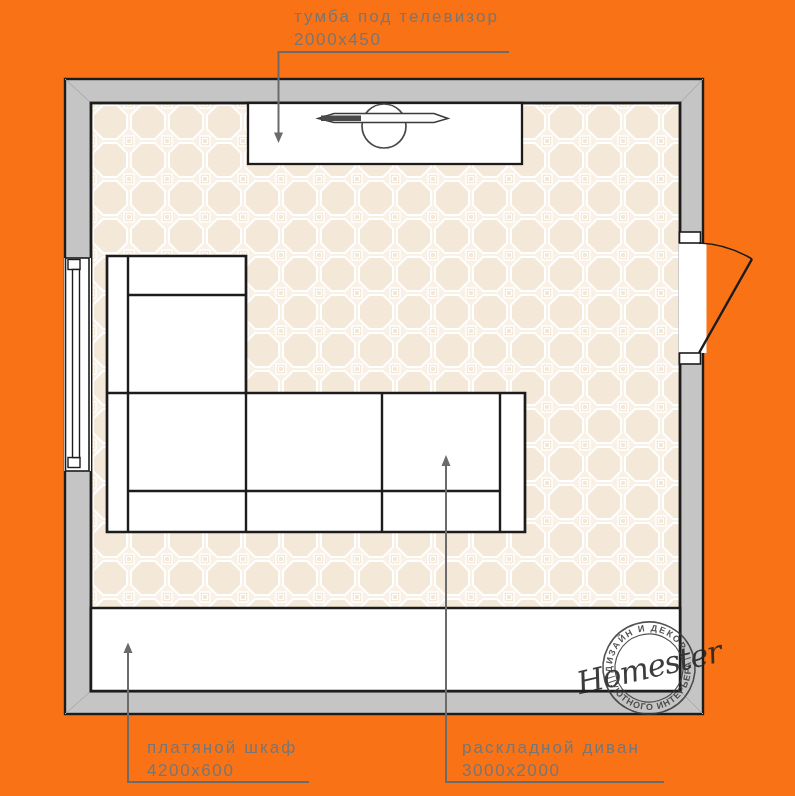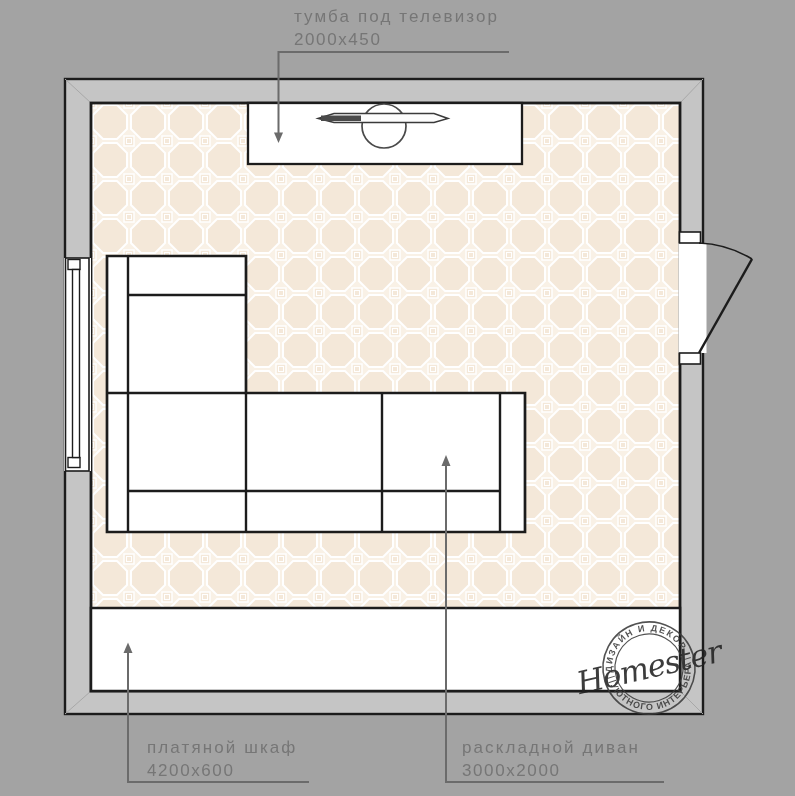--- a/index.html
+++ b/index.html
@@ -1,16 +1,16 @@
 <!DOCTYPE html>
 <html style="--wall_fill: #c5c5c5; --outline: #1c1c1c; --floor_base: #f9f1e6; --floor_tile: #f4e8d9; --pattern_line: #ffffff; --leader: #6b6b6b; --label_text: #767676; --stamp_ink: #3b3b3b;"><head>
 <meta charset="utf-8">
 <style>
   html,body{margin:0;padding:0;background:#ffffff;}
-  .stage{position:relative;width:795px;height:796px;background:#a3a3a3;overflow:hidden;
+  .stage{position:relative;width:795px;height:796px;background:#f97316;overflow:hidden;
          font-family:"Liberation Sans",sans-serif;}
   svg{display:block;}
   .lbl{font-family:"Liberation Sans",sans-serif;font-size:17px;letter-spacing:2.1px;
        fill:var(--label_text,#767676);}
   .lbl-num{letter-spacing:1.6px;}
   .arcTxt{font-family:"Liberation Sans",sans-serif;font-size:9px;font-weight:bold;
           letter-spacing:1.6px;fill:var(--stamp_ink,#3b3b3b);}
   .arcTxtB{letter-spacing:1.1px;}
   .brandTxt{font-family:"DejaVu Serif",serif;font-style:italic;font-size:31px;
             letter-spacing:-1px;fill:#222;}

